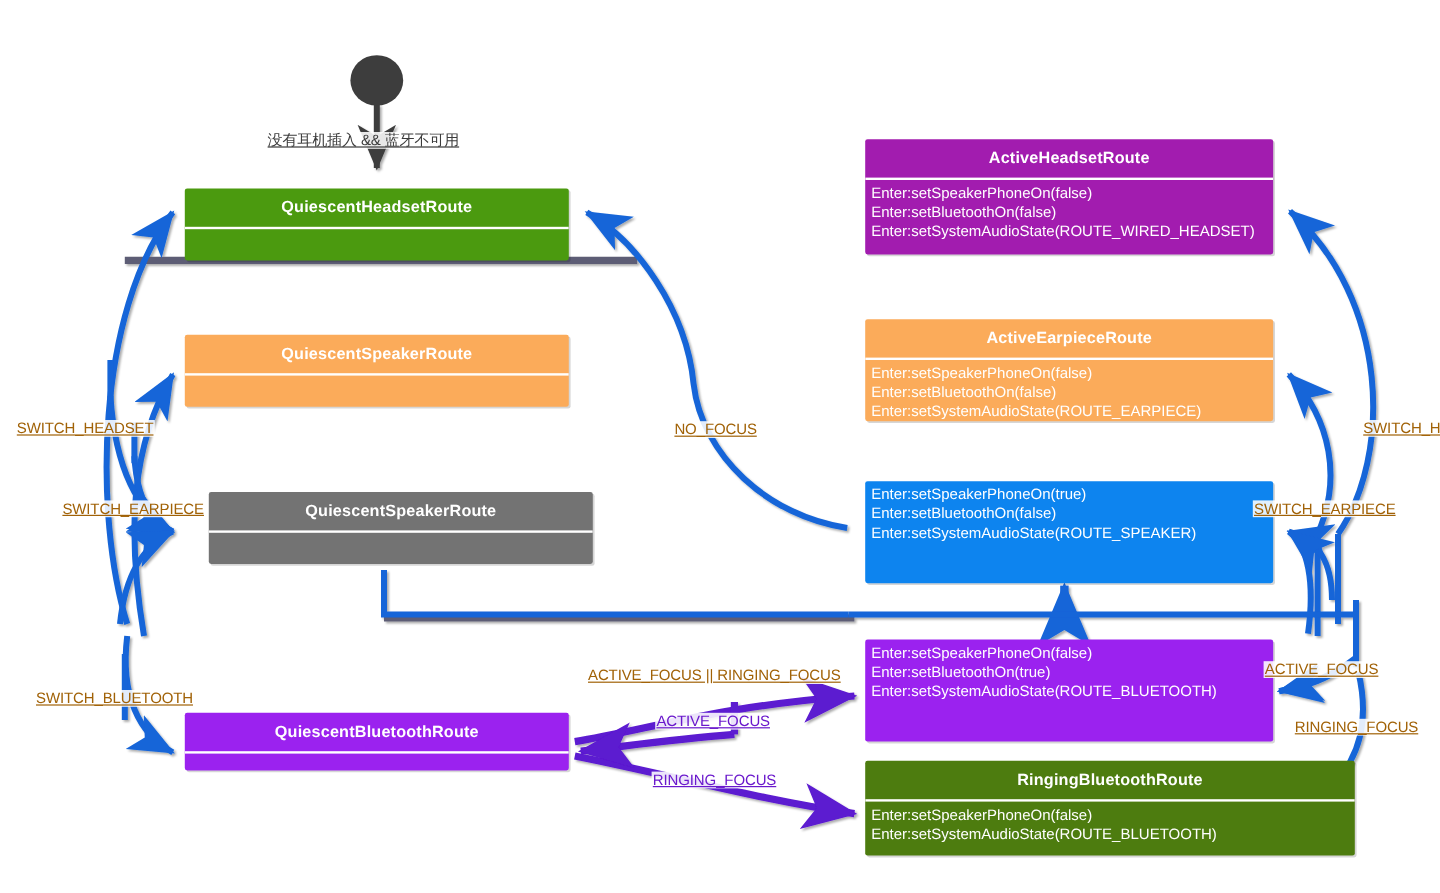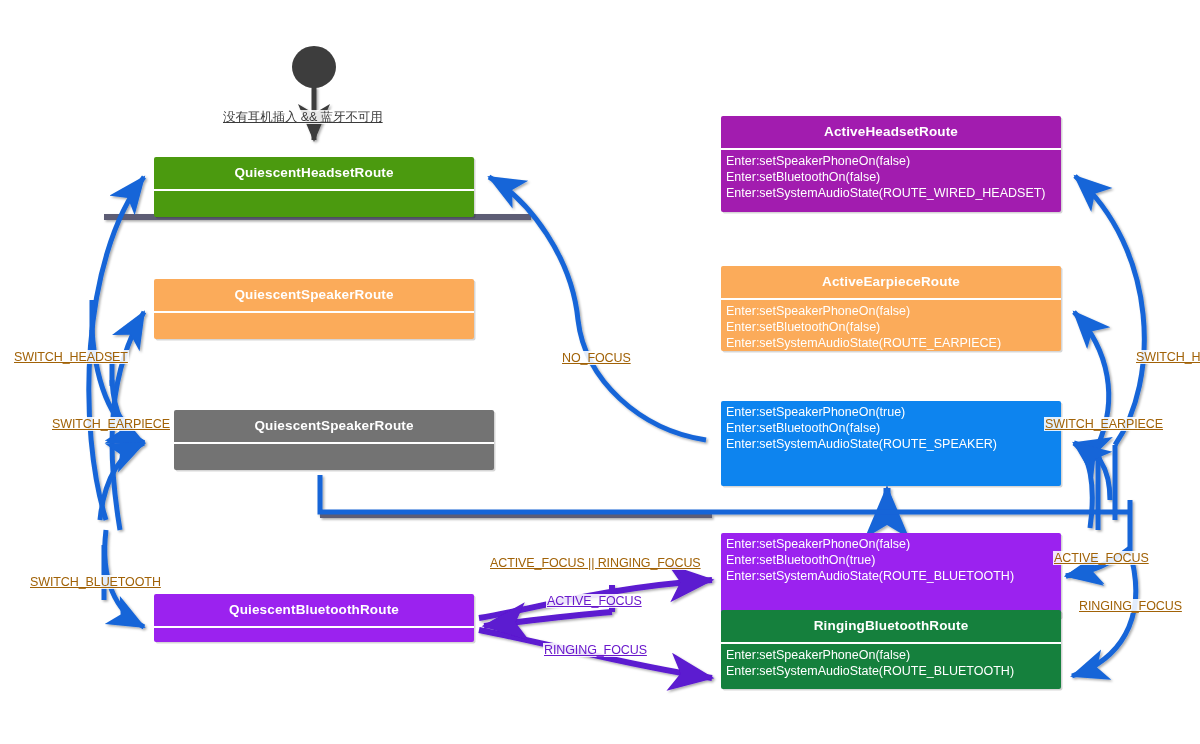--- a/index.html
+++ b/index.html
@@ -200,21 +200,21 @@
   </div>
 
   <div class="node" style="left:721px; top:533px; width:340px; height:85px; background:#9b22ef;">
     <div class="node-body">
       <div class="line">Enter:setSpeakerPhoneOn(false)</div>
       <div class="line">Enter:setBluetoothOn(true)</div>
       <div class="line">Enter:setSystemAudioState(ROUTE_BLUETOOTH)</div>
     </div>
   </div>
 
-  <div class="node" style="left:721px; top:610px; width:340px; height:79px; background:#15803d;">
+  <div class="node" style="left:721px; top:634px; width:408px; height:79px; background:#4d7c0f;">
     <div class="node-title">RingingBluetoothRoute</div>
     <div class="node-body">
       <div class="line">Enter:setSpeakerPhoneOn(false)</div>
       <div class="line">Enter:setSystemAudioState(ROUTE_BLUETOOTH)</div>
     </div>
   </div>
 
   <div class="edge-label lbl-dark" style="left:222px; top:110px;">没有耳机插入 &amp;&amp; 蓝牙不可用</div>
 
   <div class="edge-label lbl-blue" style="left:13px; top:302px;">SWITCH_HEADSET</div>

